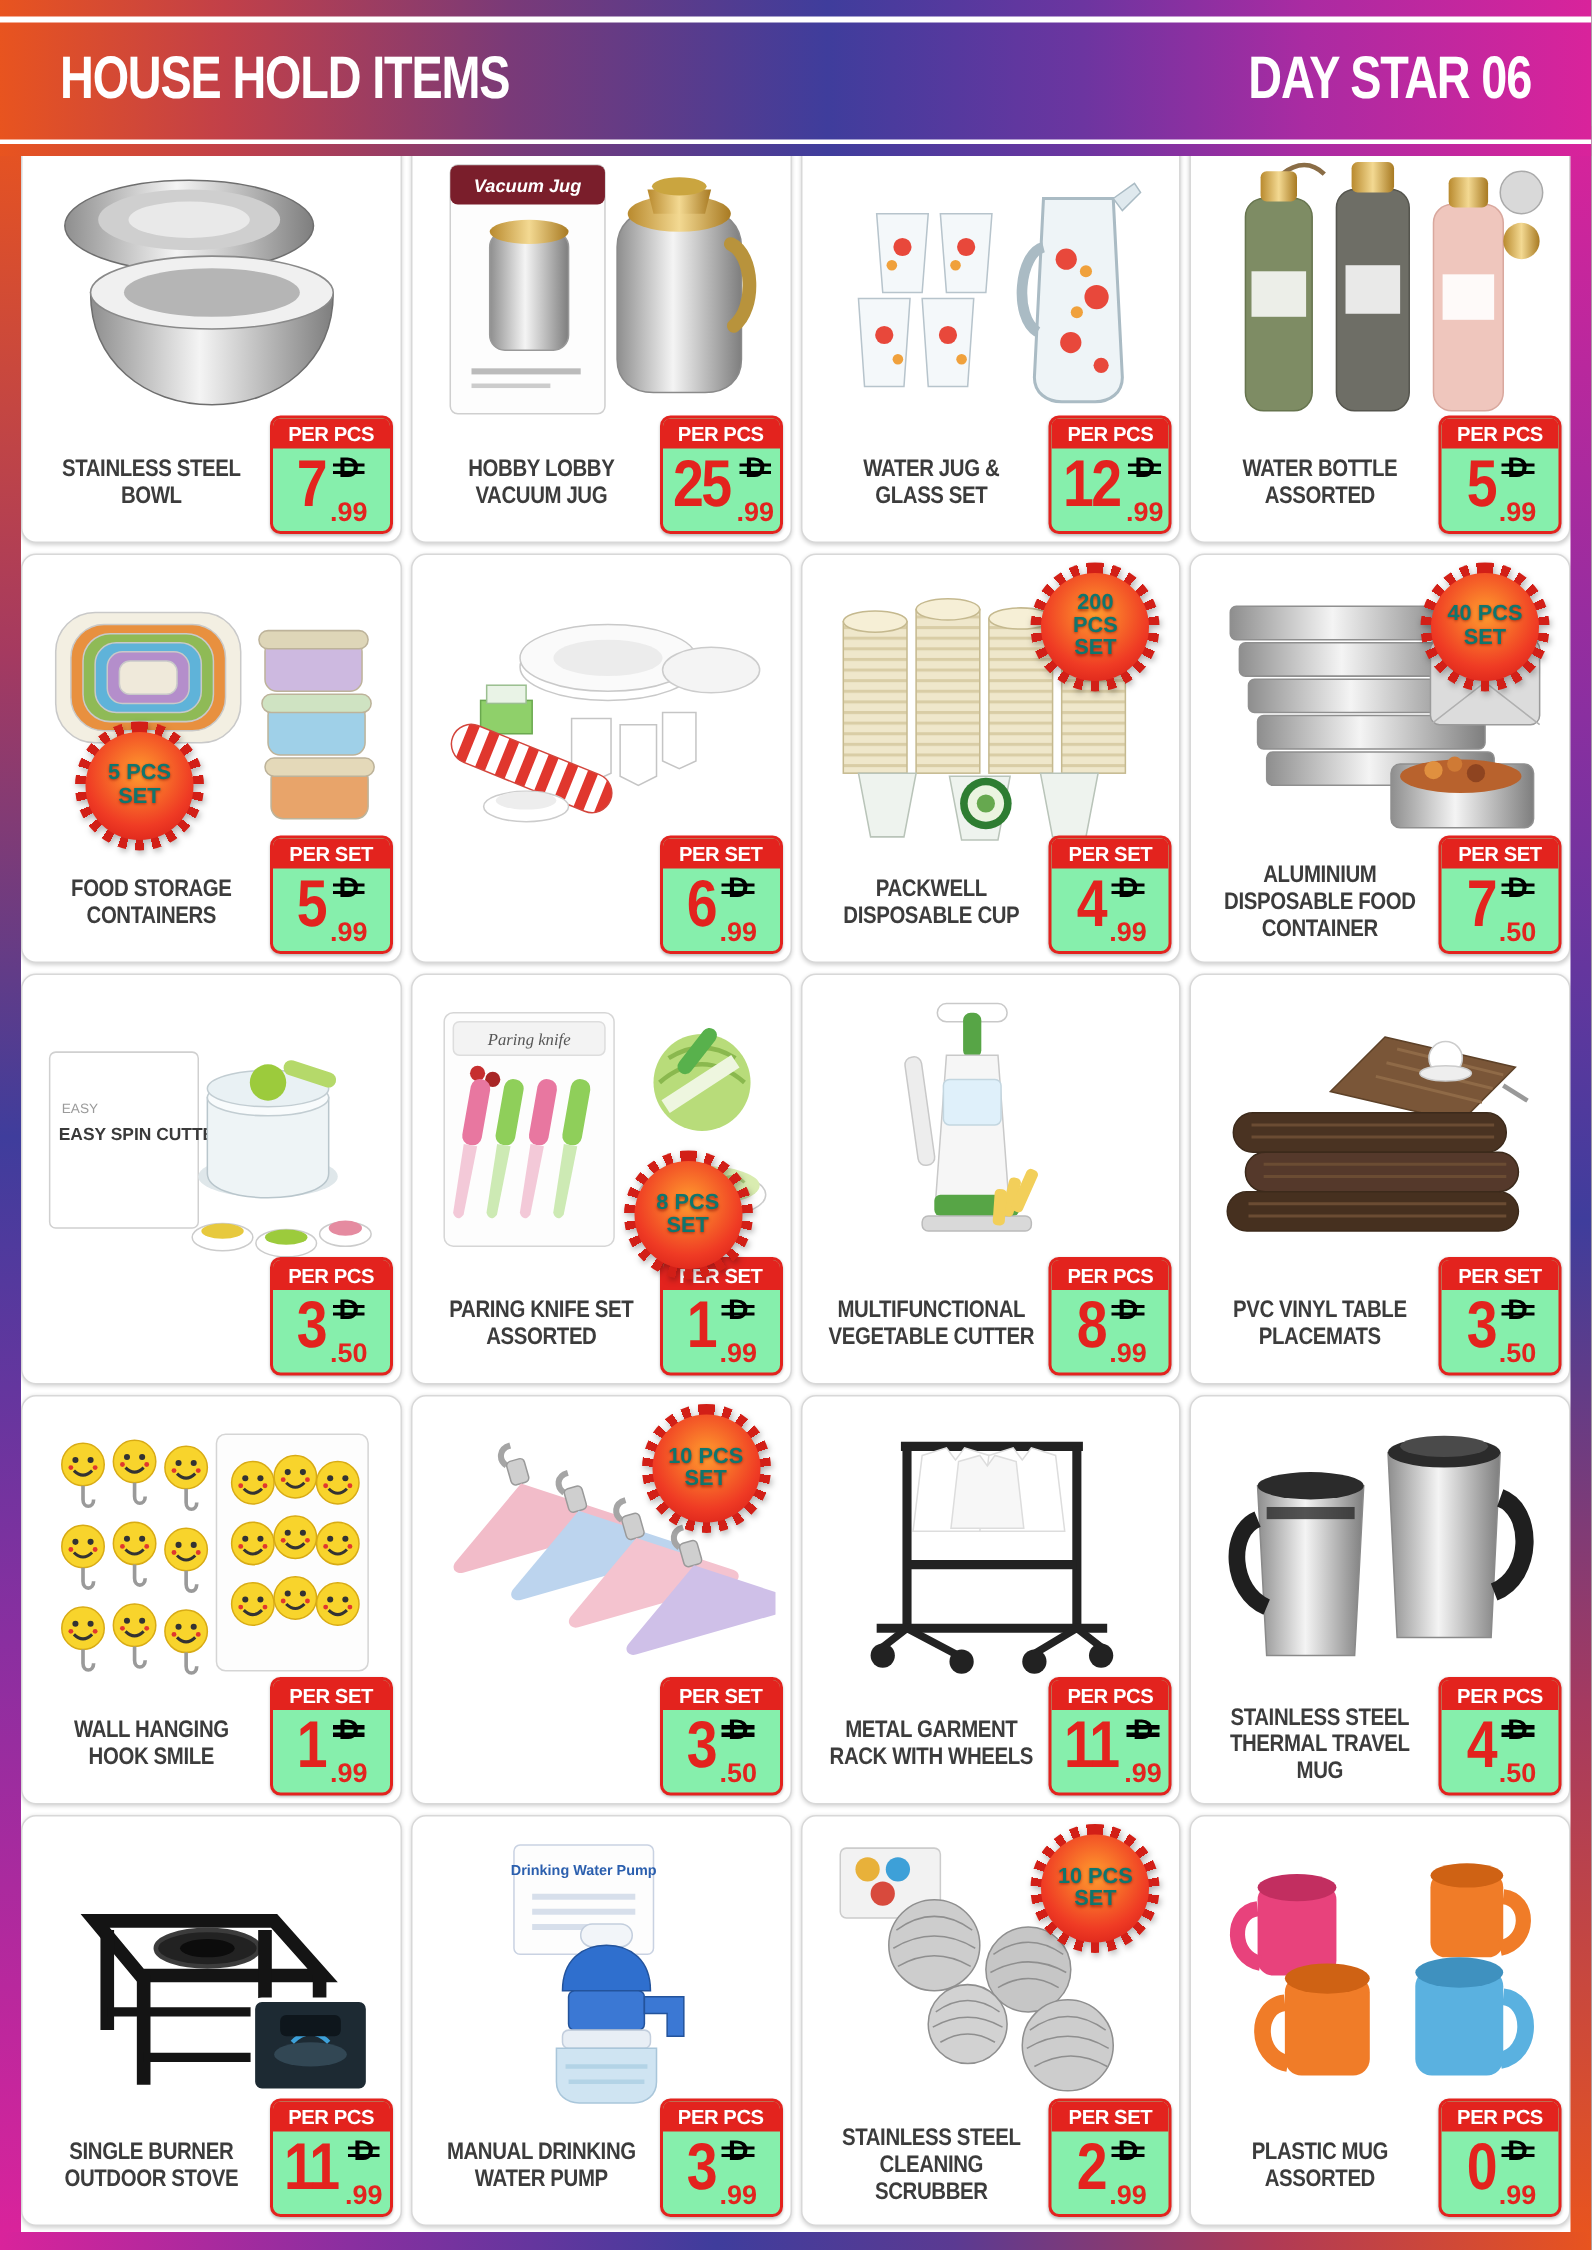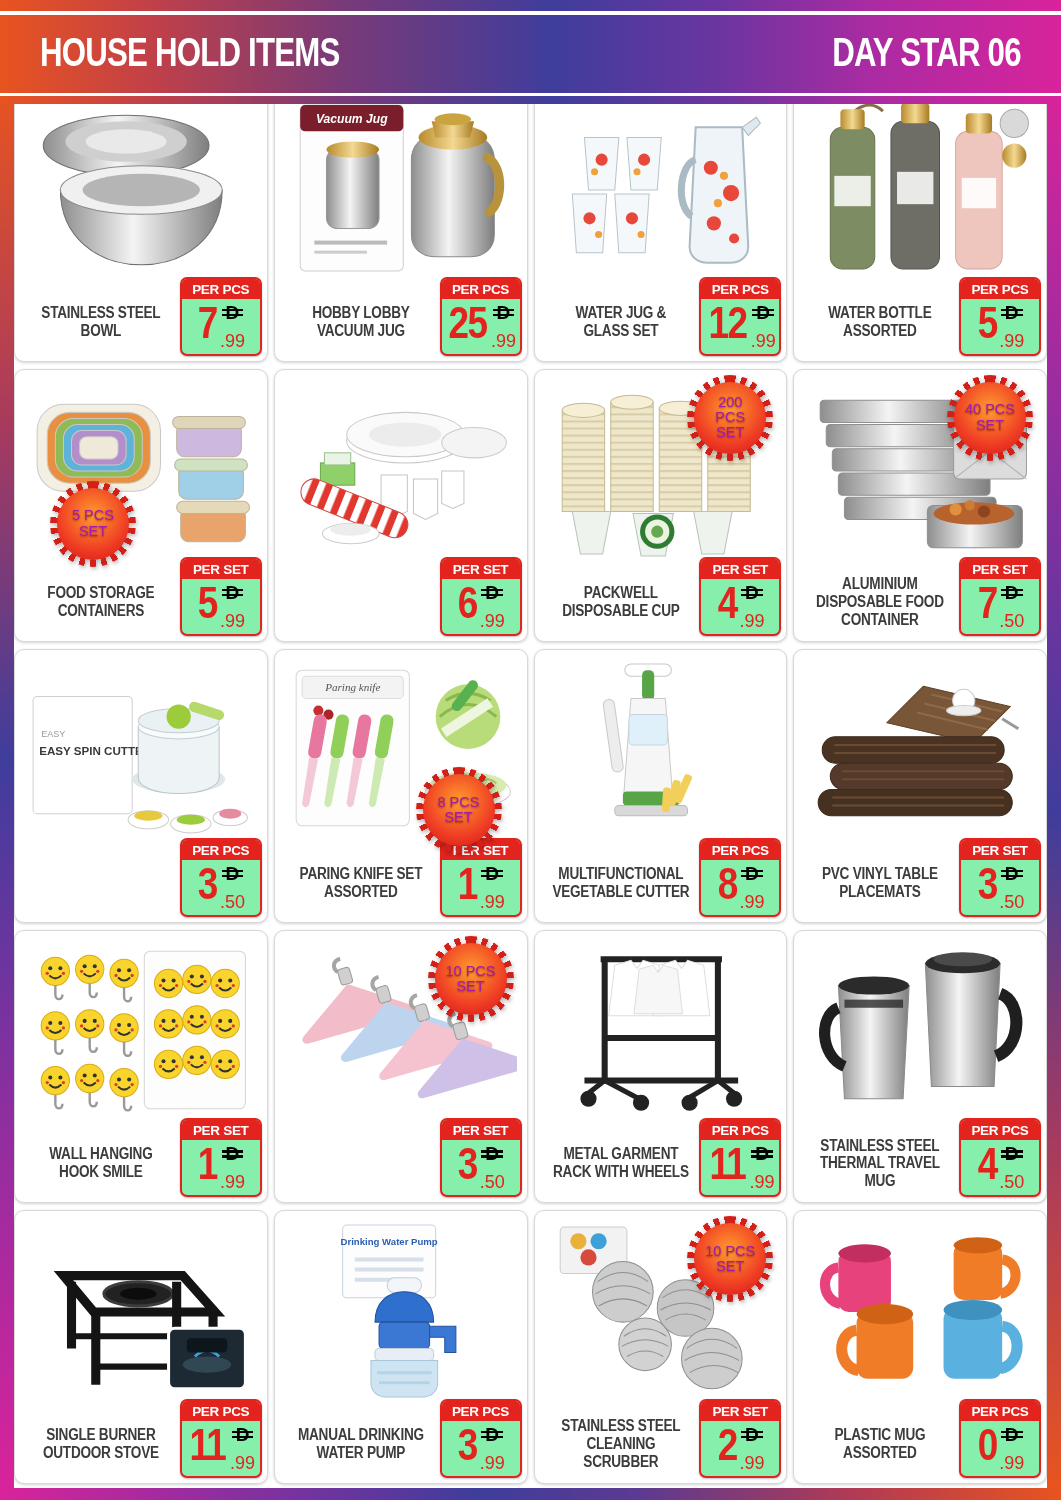--- a/index.html
+++ b/index.html
@@ -18,47 +18,47 @@
   .edge.l{left:0;background:linear-gradient(180deg,#e8541f,#a53a60 25%,#3f3d9c 48%,#8a2fa0 72%,#d9239b 100%);}
   .edge.r{right:0;background:linear-gradient(180deg,#d9239b,#8a2fa0 28%,#3f3d9c 52%,#a53a60 75%,#e8541f 100%);}
   .ftr{position:absolute;bottom:0;left:0;right:0;height:12px;z-index:6;
        background:linear-gradient(90deg,#d9239b 0%,#8a2fa0 22%,#3f3d9c 45%,#5b3a92 60%,#b03a55 80%,#e8541f 100%);}
 
   
   .grid{position:absolute;left:14px;right:14px;top:88px;bottom:16px;display:grid;
         grid-template-columns:repeat(4,1fr);grid-template-rows:repeat(5,1fr);gap:7px 6px;z-index:1;}
   .cell{position:relative;background:#fff;border:1px solid #d8d8d8;border-radius:10px;
         box-shadow:0 1px 3px rgba(0,0,0,.18);display:flex;flex-direction:column;overflow:hidden;}
-  .art{flex:1;display:flex;align-items:flex-start;justify-content:center;min-height:0;padding:8px 6px 0;}
+  .art{flex:1;display:flex;align-items:center;justify-content:center;min-height:0;padding:8px 6px 0;}
   .art svg{max-width:97%;max-height:100%;}
   .bottom{position:relative;height:72px;flex:none;}
   .pname{position:absolute;left:4px;right:84px;top:2px;bottom:8px;display:flex;align-items:center;justify-content:flex-start;
          text-align:center;font-weight:700;color:#3c3c3c;font-size:16px;line-height:1.12;}
   .cond{display:inline-block;transform:scaleX(.85);letter-spacing:-.3px;}
 
   
   .price{position:absolute;right:5px;bottom:5px;width:78px;background:#86efac;border:2px solid #e3231e;
          border-radius:7px;overflow:hidden;box-shadow:0 1px 2px rgba(0,0,0,.25);z-index:3;}
   .unit{background:#e3231e;color:#fff;font-weight:700;font-size:13.5px;text-align:center;padding:3px 0 2px;letter-spacing:-.3px;}
   .amount{display:flex;align-items:flex-start;justify-content:center;padding:2px 2px 4px;}
   .int{font-size:44px;line-height:44px;font-weight:800;color:#e3231e;letter-spacing:-2px;transform:scaleX(.84);transform-origin:center;}
   .sub{display:flex;flex-direction:column;align-items:center;justify-content:space-between;height:47px;padding-top:2px;margin-left:1px;}
   .dirham{font-size:19px;font-weight:800;color:#000;position:relative;line-height:20px;}
   .dirham::before,.dirham::after{content:"";position:absolute;left:-4px;right:-4px;height:2.2px;background:#000;}
   .dirham::before{top:6px}.dirham::after{top:11px}
-  .dec{font-size:18px;font-weight:400;color:#e3231e;line-height:18px;}
+  .dec{font-size:18px;font-weight:700;color:#e3231e;line-height:18px;}
 
   
   .burst{position:absolute;width:84px;height:84px;z-index:4;filter:drop-shadow(1px 2px 2px rgba(0,0,0,.3));}
   .burst::before{content:"";position:absolute;inset:-1px;border-radius:50%;
       background:repeating-conic-gradient(#d21f17 0deg 8deg,rgba(0,0,0,0) 8deg 16deg);}
   .burst::after{content:"";position:absolute;inset:6px;border-radius:50%;
       background:radial-gradient(circle at 50% 38%,#ff9d2e,#ef3b24 62%,#cf1515);}
   .burst-text{position:relative;z-index:2;display:flex;align-items:center;justify-content:center;text-align:center;
-      width:100%;height:100%;color:#a21caf;font-weight:400;font-size:14.5px;line-height:1.05;padding:0 14px;box-sizing:border-box;
+      width:100%;height:100%;color:#0f766e;font-weight:700;font-size:14.5px;line-height:1.05;padding:0 14px;box-sizing:border-box;
       text-shadow:0 1px 2px rgba(110,0,0,.55);}
   .pos-top-right{top:6px;right:14px}
   .pos-mid-left{top:112px;left:36px}
   .pos-bottom-right{top:118px;right:26px}
 </style>
 </head>
 <body>
 
 <svg width="0" height="0" style="position:absolute" aria-hidden="true">
   <defs>

